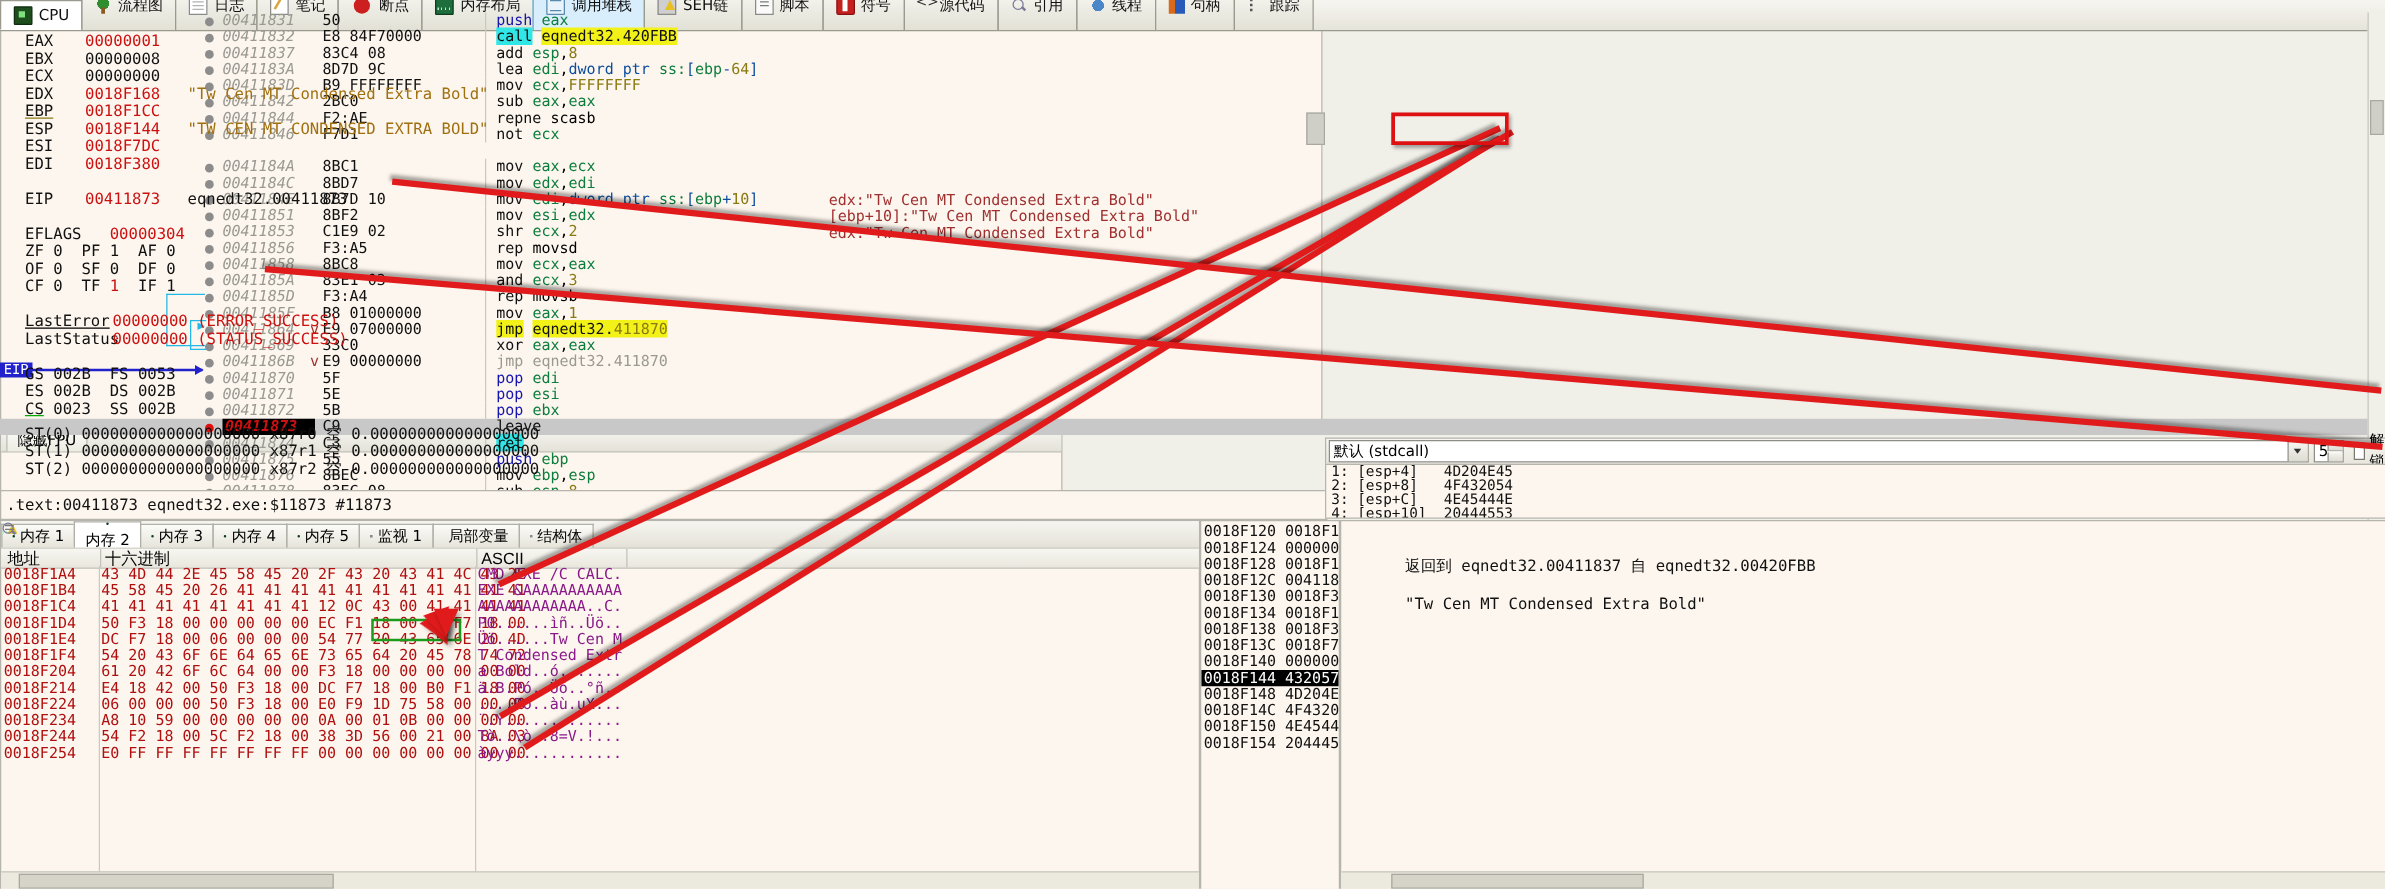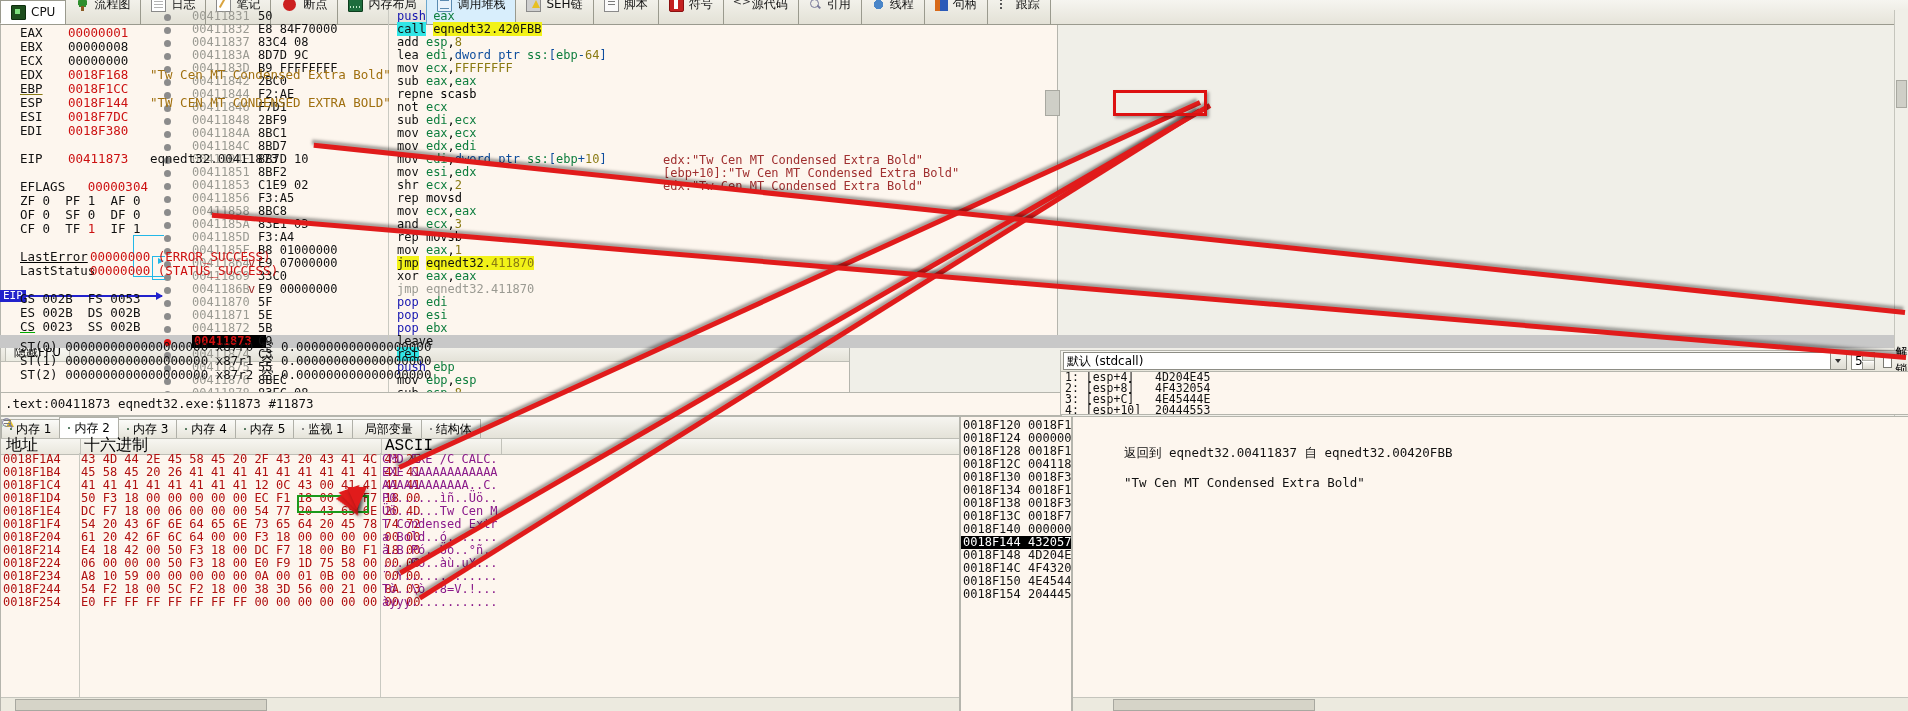--- a/index.html
+++ b/index.html
@@ -67,21 +67,21 @@
   
   #disasm{left:0;top:25px;width:1056px;height:340px;background:#fdf6ee;border:1px solid #b5b5ad;}
   .disasm-hdr{height:9px;background:linear-gradient(#f4f3ec,#e2e0d6);border-bottom:1px solid #c5c5bd;
     display:flex;}
   .disasm-hdr i{display:block;border-right:1px solid #c5c5bd;height:100%;}
   .rows{position:absolute;left:0;top:10px;right:0;bottom:0;}
   .drow{height:13px;line-height:13px;white-space:pre;position:relative;font-size:12px;}
   .drow .bpdot{position:absolute;left:164px;top:4px;width:7px;height:7px;border-radius:50%;
     background:#8c8c8c;}
   .drow.cur .bpdot{background:#e01010;}
-  .addr{position:absolute;left:192px;width:70px;color:#9a9a92;}
+  .addr{position:absolute;left:178px;width:70px;color:#9a9a92;font-style:italic;}
   .drow.cur .addr{color:#d01010;background:#000;padding-left:2px;width:72px;font-weight:bold;}
   .bytes{position:absolute;left:258px;color:#111;}
   .fold{position:absolute;left:248px;color:#a03030;}
   .mn{position:absolute;left:397px;}
   .sep{position:absolute;left:388px;top:0;width:1px;height:13px;background:#c9c9c1;}
   .drow.cur{background:#c8c8c8;}
   .drow.cur .mn{background:#c8c8c8;}
 
   .kw-push{color:#1515b0;}
   .kw-call{color:#111;background:#31e6e6;}
@@ -169,23 +169,23 @@
   .sline{height:11px;line-height:11px;white-space:pre;font-size:11.5px;color:#111;}
 
   
   #dump{position:absolute;left:0;top:416px;width:958px;height:295px;background:#fdf6ee;
     border:1px solid #b5b5ad;}
   .dtabs{height:21px;background:linear-gradient(#f6f5f0,#e4e2d8);border-bottom:1px solid #bdbdb5;
     display:flex;align-items:flex-end;}
   .dtab{height:19px;box-sizing:border-box;display:flex;align-items:center;gap:4px;padding:0 8px;
     border:1px solid #b0b0a8;border-bottom:none;background:linear-gradient(#fbfbf8,#e6e4da);
     font-family:"DejaVu Sans",sans-serif;font-size:12px;margin-right:-1px;white-space:nowrap;}
-  .dtab.active{background:#fff;height:21px;}
+  .dtab.active{background:#fff;height:21px;flex-direction:column;}
   .dhdr{height:15px;background:linear-gradient(#f7f6f1,#e9e7dd);border-bottom:1px solid #bdbdb5;
-    position:relative;font-family:Liberation Mono, monospace;font-size:16px;}
+    position:relative;font-family:Liberation Sans, sans-serif;font-size:13px;}
   .dhdr span{position:absolute;top:0;line-height:15px;padding-left:3px;border-right:1px solid #c2c2ba;
     height:15px;box-sizing:border-box;}
   .dumprow{height:13px;line-height:13px;white-space:pre;font-size:12px;position:relative;}
   .dumprow .da{position:absolute;left:2px;color:#b01010;}
   .dumprow .dh{position:absolute;left:80px;color:#b01010;letter-spacing:0px;}
   .dumprow .dc{position:absolute;left:381px;color:#8a1a8a;}
   .dsep{position:absolute;top:36px;bottom:14px;width:1px;background:#c9c9c1;}
 
   
   .greenbox{position:absolute;border:2px solid #1b9a1b;}
@@ -290,21 +290,20 @@
     </div>
     <div class="rows" id="disasm-rows">
         <div class="drow" style="top: 0px; position: absolute; left: 0px; right: 0px;"><span class="bpdot"></span><span class="addr">00411831</span><span class="bytes">50</span><span class="sep"></span><span class="mn"><span class="kw-push">push</span> <span class="reg">eax</span></span></div>
         <div class="drow" style="top: 13px; position: absolute; left: 0px; right: 0px;"><span class="bpdot"></span><span class="addr">00411832</span><span class="bytes">E8 84F70000</span><span class="sep"></span><span class="mn"><span class="kw-call">call</span> <span class="tgt">eqnedt32.420FBB</span></span></div>
         <div class="drow" style="top: 26px; position: absolute; left: 0px; right: 0px;"><span class="bpdot"></span><span class="addr">00411837</span><span class="bytes">83C4 08</span><span class="sep"></span><span class="mn"><span class="kw-op">add</span> <span class="reg">esp</span>,<span class="num">8</span></span></div>
         <div class="drow" style="top: 39px; position: absolute; left: 0px; right: 0px;"><span class="bpdot"></span><span class="addr">0041183A</span><span class="bytes">8D7D 9C</span><span class="sep"></span><span class="mn"><span class="kw-op">lea</span> <span class="reg">edi</span>,<span class="reg2">dword ptr</span> <span class="reg">ss:</span><span class="memref">[<span class="reg">ebp</span>-<span class="num">64</span>]</span></span></div>
         <div class="drow" style="top: 52px; position: absolute; left: 0px; right: 0px;"><span class="bpdot"></span><span class="addr">0041183D</span><span class="bytes">B9 FFFFFFFF</span><span class="sep"></span><span class="mn"><span class="kw-op">mov</span> <span class="reg">ecx</span>,<span class="num">FFFFFFFF</span></span></div>
         <div class="drow" style="top: 65px; position: absolute; left: 0px; right: 0px;"><span class="bpdot"></span><span class="addr">00411842</span><span class="bytes">2BC0</span><span class="sep"></span><span class="mn"><span class="kw-op">sub</span> <span class="reg">eax</span>,<span class="reg">eax</span></span></div>
         <div class="drow" style="top: 78px; position: absolute; left: 0px; right: 0px;"><span class="bpdot"></span><span class="addr">00411844</span><span class="bytes">F2:AE</span><span class="sep"></span><span class="mn"><span class="kw-op">repne</span> scasb</span></div>
         <div class="drow" style="top: 91px; position: absolute; left: 0px; right: 0px;"><span class="bpdot"></span><span class="addr">00411846</span><span class="bytes">F7D1</span><span class="sep"></span><span class="mn"><span class="kw-op">not</span> <span class="reg">ecx</span></span></div>
-        <div class="drow" style="top: 104px; position: absolute; left: 0px; right: 0px;"><span class="bpdot"></span><span class="addr">00411848</span><span class="bytes">2BF9</span><span class="sep"></span><span class="mn"><span class="kw-op">sub</span> <span class="reg">edi</span>,<span class="reg">ecx</span></span></div>
         <div class="drow" style="top: 117px; position: absolute; left: 0px; right: 0px;"><span class="bpdot"></span><span class="addr">0041184A</span><span class="bytes">8BC1</span><span class="sep"></span><span class="mn"><span class="kw-op">mov</span> <span class="reg">eax</span>,<span class="reg">ecx</span></span></div>
         <div class="drow" style="top: 130px; position: absolute; left: 0px; right: 0px;"><span class="bpdot"></span><span class="addr">0041184C</span><span class="bytes">8BD7</span><span class="sep"></span><span class="mn"><span class="kw-op">mov</span> <span class="reg">edx</span>,<span class="reg">edi</span></span></div>
         <div class="drow" style="top: 143px; position: absolute; left: 0px; right: 0px;"><span class="bpdot"></span><span class="addr">0041184E</span><span class="bytes">8B7D 10</span><span class="sep"></span><span class="mn"><span class="kw-op">mov</span> <span class="reg">edi</span>,<span class="reg2">dword ptr</span> <span class="reg">ss:</span><span class="memref">[<span class="reg">ebp</span>+<span class="num">10</span>]</span></span></div>
         <div class="drow" style="top: 156px; position: absolute; left: 0px; right: 0px;"><span class="bpdot"></span><span class="addr">00411851</span><span class="bytes">8BF2</span><span class="sep"></span><span class="mn"><span class="kw-op">mov</span> <span class="reg">esi</span>,<span class="reg">edx</span></span></div>
         <div class="drow" style="top: 169px; position: absolute; left: 0px; right: 0px;"><span class="bpdot"></span><span class="addr">00411853</span><span class="bytes">C1E9 02</span><span class="sep"></span><span class="mn"><span class="kw-op">shr</span> <span class="reg">ecx</span>,<span class="num">2</span></span></div>
         <div class="drow" style="top: 182px; position: absolute; left: 0px; right: 0px;"><span class="bpdot"></span><span class="addr">00411856</span><span class="bytes">F3:A5</span><span class="sep"></span><span class="mn"><span class="kw-op">rep</span> movsd</span></div>
         <div class="drow" style="top: 195px; position: absolute; left: 0px; right: 0px;"><span class="bpdot"></span><span class="addr">00411858</span><span class="bytes">8BC8</span><span class="sep"></span><span class="mn"><span class="kw-op">mov</span> <span class="reg">ecx</span>,<span class="reg">eax</span></span></div>
         <div class="drow" style="top: 208px; position: absolute; left: 0px; right: 0px;"><span class="bpdot"></span><span class="addr">0041185A</span><span class="bytes">83E1 03</span><span class="sep"></span><span class="mn"><span class="kw-op">and</span> <span class="reg">ecx</span>,<span class="num">3</span></span></div>
         <div class="drow" style="top: 221px; position: absolute; left: 0px; right: 0px;"><span class="bpdot"></span><span class="addr">0041185D</span><span class="bytes">F3:A4</span><span class="sep"></span><span class="mn"><span class="kw-op">rep</span> movsb</span></div>
         <div class="drow" style="top: 234px; position: absolute; left: 0px; right: 0px;"><span class="bpdot"></span><span class="addr">0041185F</span><span class="bytes">B8 01000000</span><span class="sep"></span><span class="mn"><span class="kw-op">mov</span> <span class="reg">eax</span>,<span class="num">1</span></span></div>

